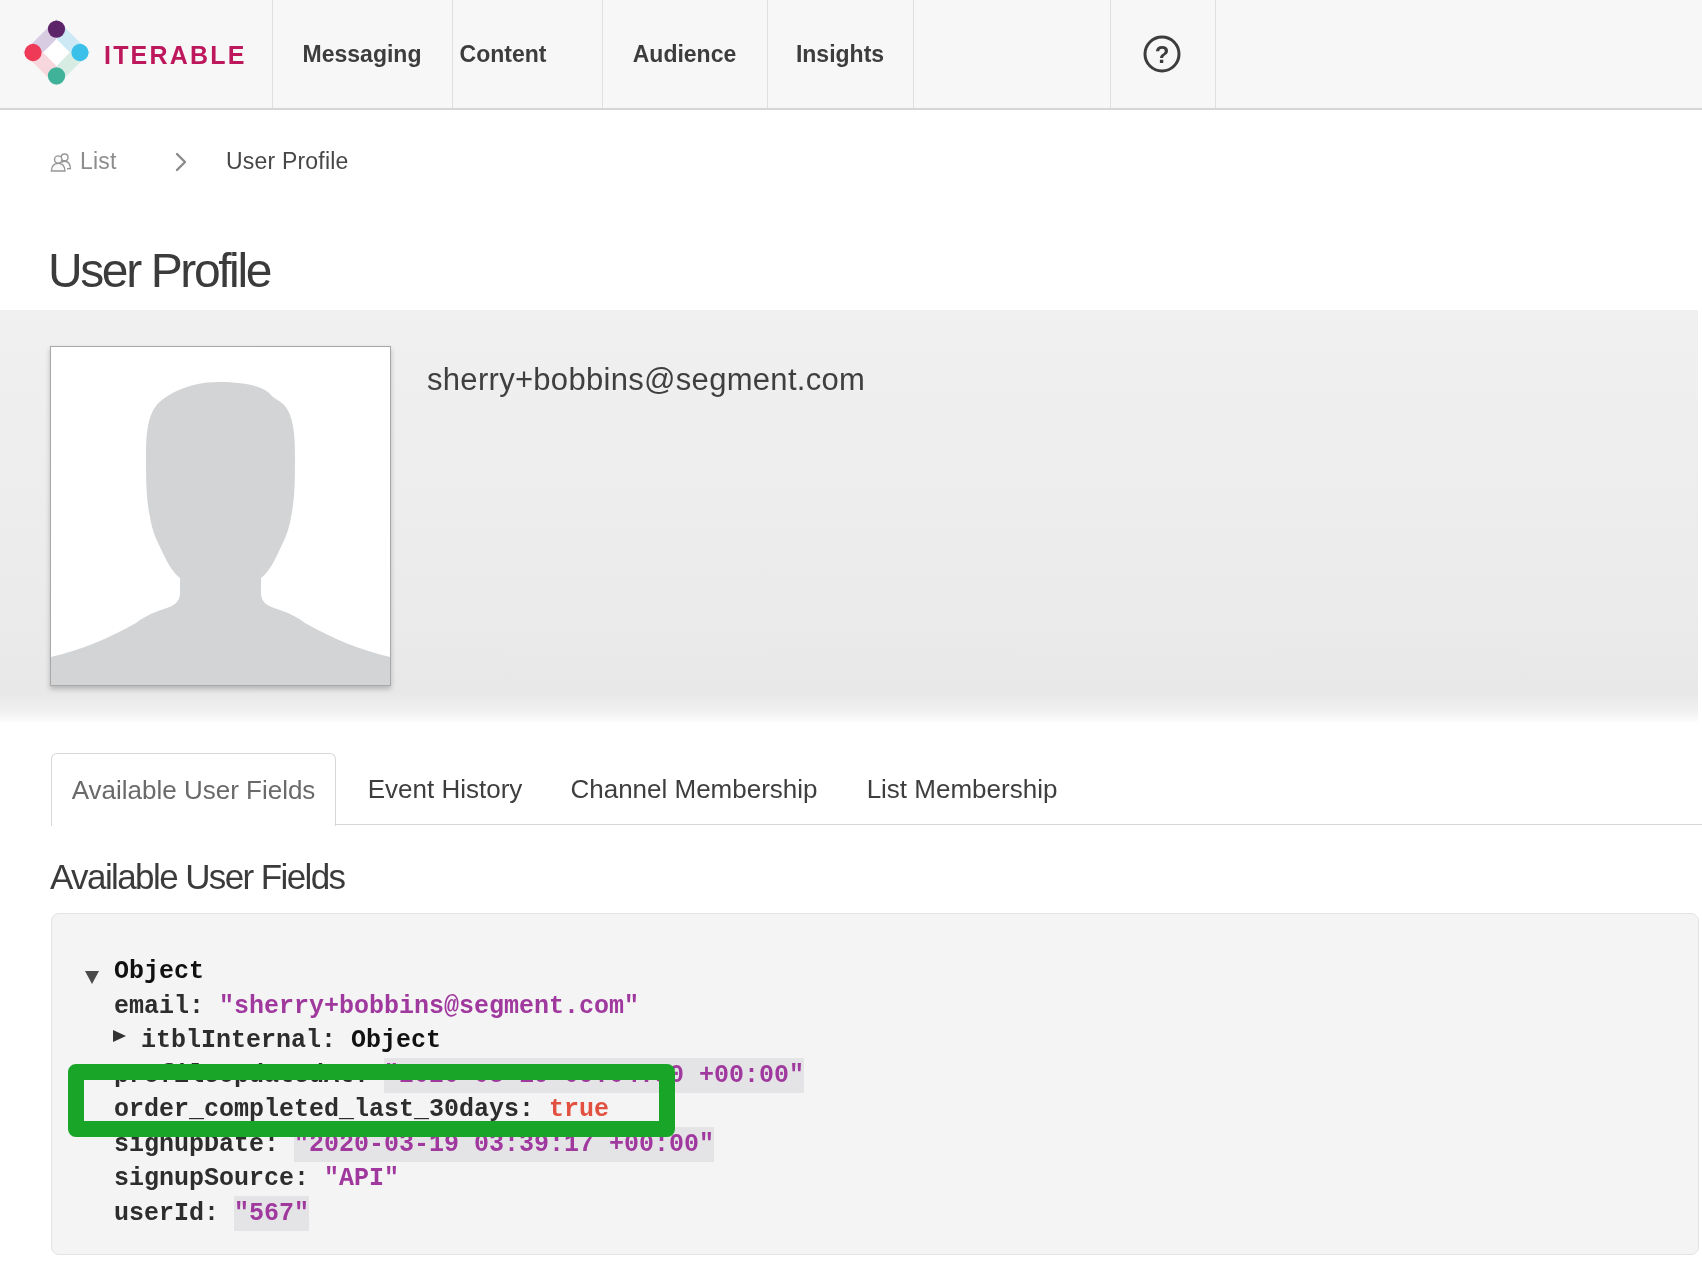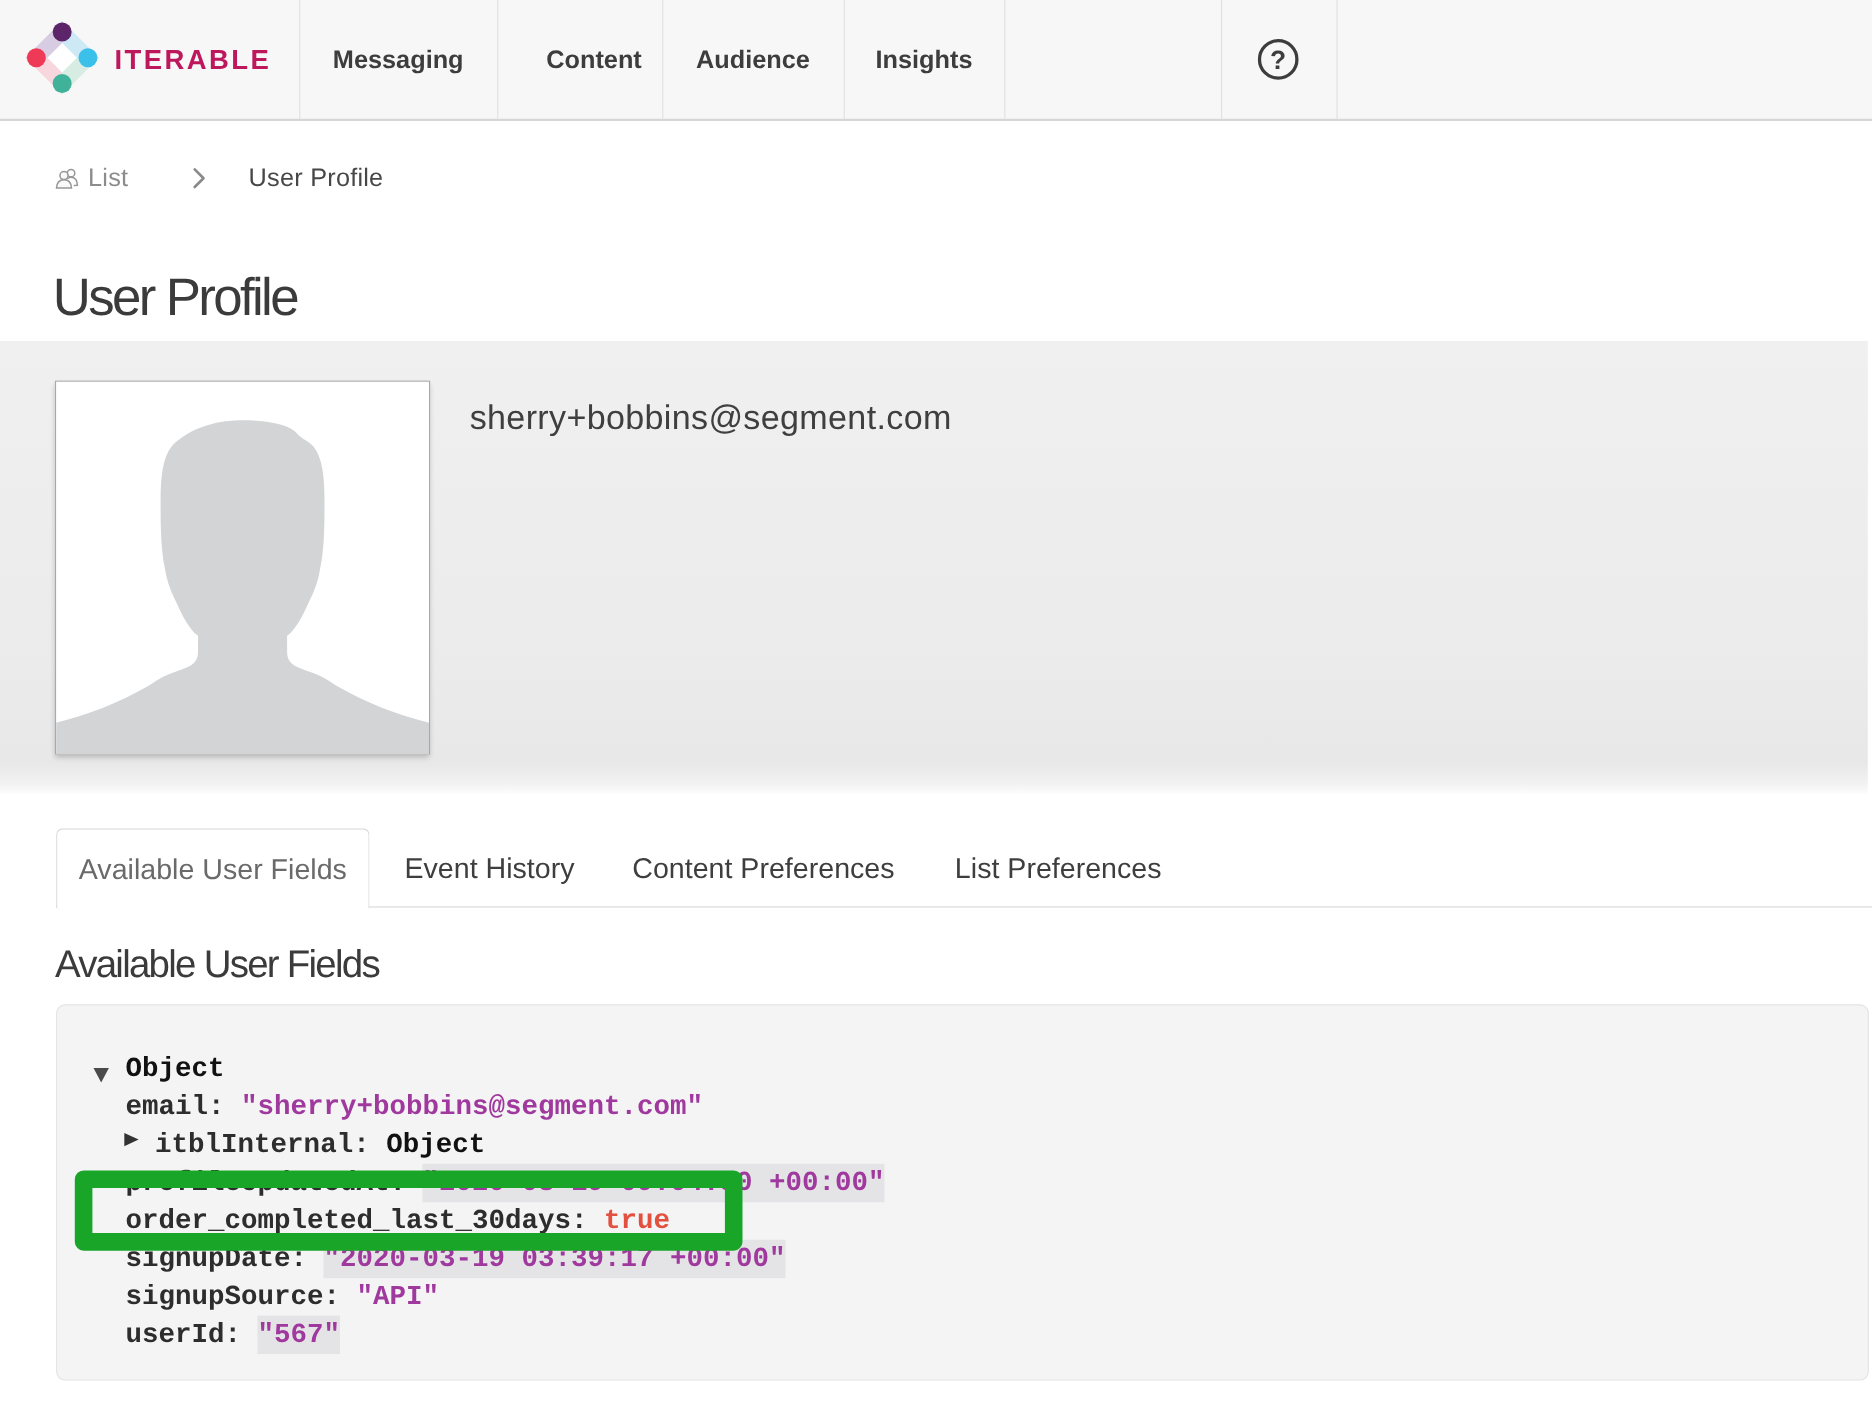--- a/index.html
+++ b/index.html
@@ -78,21 +78,21 @@
     <polygon points="66,33 33,66 33,33" fill="#d7ece3"></polygon>
     <polygon points="33,19.8 46.2,33 33,46.2 19.8,33" fill="#ffffff"></polygon>
     <circle cx="33" cy="9.9" r="8.5" fill="#5d2569"></circle>
     <circle cx="9.9" cy="33" r="8.5" fill="#ee3a56"></circle>
     <circle cx="56.1" cy="33" r="8.5" fill="#3bc0ea"></circle>
     <circle cx="33" cy="56.1" r="8.5" fill="#41b29a"></circle>
   </svg>
   <div id="brand">ITERABLE</div>
 
   <div class="navlab" style="left:272px;width:180px">Messaging</div>
-  <div class="navlab" style="left:465px;width:150px">Content</div>
+  <div class="navlab" style="left:428px;width:150px">Content</div>
   <div class="navlab" style="left:602px;width:165px">Audience</div>
   <div class="navlab" style="left:767px;width:146px">Insights</div>
 
   <svg class="abs" style="left:1143px;top:35px" width="38" height="38" viewBox="0 0 38 38">
     <circle cx="19" cy="19" r="17" fill="none" stroke="#3d3d3d" stroke-width="3"></circle>
     <text x="19" y="27.5" font-family="Liberation Sans,sans-serif" font-size="24" font-weight="700" fill="#3d3d3d" text-anchor="middle">?</text>
   </svg>
 
   <svg class="abs" style="left:50px;top:152px" width="24" height="20" viewBox="0 0 24 20">
     <g fill="none" stroke="#979797" stroke-width="1.4">
@@ -138,22 +138,22 @@
           C113,49 136,35 168,35
           Z"></path>
       </svg>
     </div>
     <div id="email">sherry+bobbins@segment.com</div>
   </div>
 
   <div id="tabline"></div>
   <div id="activetab">Available User Fields</div>
   <div class="tab" style="left:445px">Event History</div>
-  <div class="tab" style="left:694px">Content Preferences</div>
-  <div class="tab" style="left:962px">List Preferences</div>
+  <div class="tab" style="left:694px">Channel Membership</div>
+  <div class="tab" style="left:962px">List Membership</div>
 
   <div id="heading">Available User Fields</div>
 
   <div id="code">
     <div class="tri-down" style="left:33px;top:57px"></div>
     <div class="cl" style="top:40px"><span style="color:#111">Object</span></div>
     <div class="cl" style="top:74.5px">email: <span class="pur">"sherry+bobbins@segment.com"</span></div>
     <div class="tri-right" style="left:61px;top:116px"></div>
     <div class="cl" style="top:109px;left:89px">itblInternal: <span style="color:#111">Object</span></div>
     <div class="cl" style="top:143.5px">profileUpdatedAt: <span class="pur hl">"2020-03-19 09:04:30 +00:00"</span></div>

